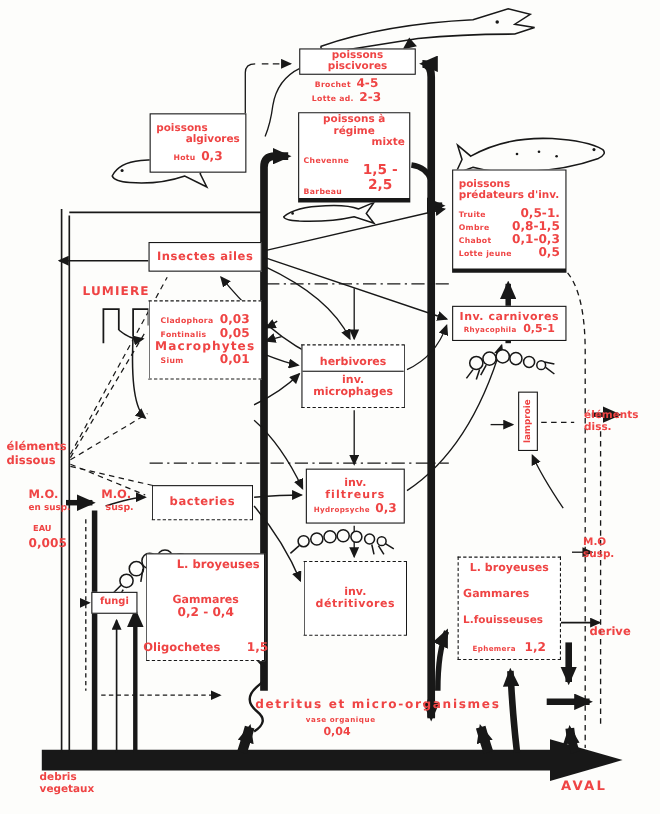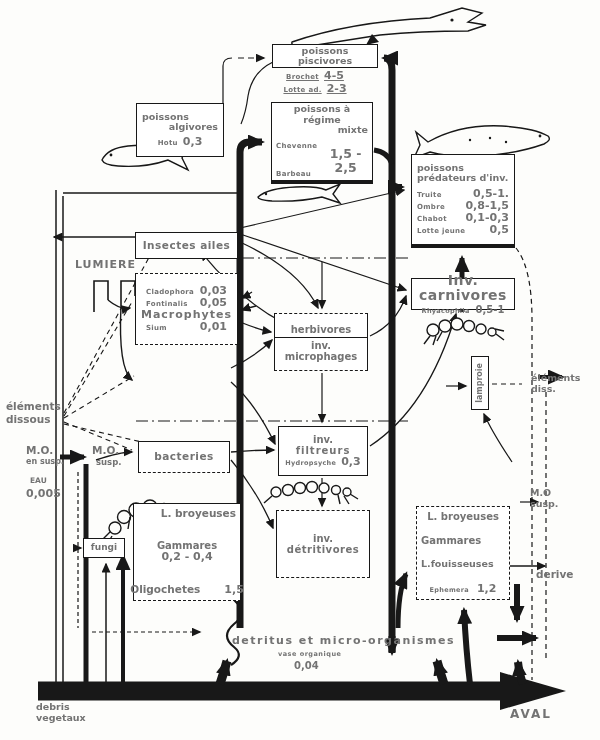--- a/index.html
+++ b/index.html
@@ -1,17 +1,17 @@
 <!DOCTYPE html>
 <html><head>
 <meta charset="utf-8">
 <style>
   html,body{margin:0;padding:0;background:#ffffff;}
   #stage{position:relative;width:600px;height:740px;background:#fdfdfb;overflow:hidden;
-         font-family:"DejaVu Sans",sans-serif;color:#737373;}
+         font-family:"DejaVu Sans",sans-serif;color:#ef4444;}
   #flows{position:absolute;left:0;top:0;z-index:1;pointer-events:none;}
   .box{position:absolute;border:1.7px solid #181818;background:#fff;box-sizing:border-box;
        display:flex;flex-direction:column;align-items:center;justify-content:center;
        text-align:center;z-index:3;line-height:1.1;}
   .t{font-weight:700;}
   .sp{display:flex;align-items:baseline;gap:5px;justify-content:center;}
   .row{display:flex;align-items:baseline;justify-content:space-between;width:100%;padding:0 6px;box-sizing:border-box;}
   .sn{font-size:7px;font-weight:700;letter-spacing:.3px;}
   .sv{font-size:11px;font-weight:700;}
   .lbl{position:absolute;font-weight:700;z-index:3;line-height:1.2;white-space:nowrap;}
@@ -170,21 +170,21 @@
     </g>
     <g>
       <path d="M240,580 q-16,10 -4,22 q12,11 -2,22 q-14,12 0,23 q11,9 -3,18" fill="none" stroke-width="2.2"></path>
     </g>
   </g>
 </svg>
 
 <div class="box" style="left:272px;top:44px;width:106px;height:24px;">
   <div class="t" style="font-size:9.5px;">poissons piscivores</div>
 </div>
-<div class="lbl" style="left:252px;top:69px;width:126px;text-align:center;text-decoration:underline;">
+<div class="lbl" style="left:252px;top:69px;width:126px;text-align:center;">
   <div class="sp">
         <span class="sn">Brochet</span>
     <span class="sv">4-5</span>
       </div>
   <div class="sp">
         <span class="sn">Lotte ad.</span>
     <span class="sv">2-3</span>
       </div>
 </div>
 
@@ -223,21 +223,21 @@
   <div class="row" style="padding:0;">
         <span class="sn">Chabot</span>
         <span class="sv">0,1-0,3</span>
       </div>
   <div class="row" style="padding:0;">
         <span class="sn">Lotte jeune</span>
         <span class="sv">0,5</span>
       </div>
 </div>
 
-<div class="box" style="left:135px;top:232px;width:103px;height:27px;justify-content:center;">
+<div class="box" style="left:135px;top:220px;width:103px;height:27px;justify-content:center;">
   <div class="t" style="font-size:10.5px;letter-spacing:.5px;">Insectes  ailes</div>
 </div>
 
 <div class="box" style="left:135px;top:273px;width:103px;height:72px;border-top-style:dashed;border-bottom-style:dashed;padding:3px 4px;">
   <div class="row">
         <span class="sn">Cladophora</span>
         <span class="sv">0,03</span>
       </div>
   <div class="row">
         <span class="sn">Fontinalis</span>
@@ -269,21 +269,21 @@
     <span class="sv">0,3</span>
       </div>
 </div>
 
 <div class="box" style="left:276px;top:510px;width:94px;height:68px;border-top-style:dashed;border-bottom-style:dashed;">
   <div class="t" style="font-size:10px;">inv.</div>
   <div class="t" style="font-size:10px;letter-spacing:.5px;">détritivores</div>
 </div>
 
 <div class="box" style="left:411px;top:278px;width:104px;height:32px;padding:1px 4px;">
-  <div class="t" style="font-size:14px;letter-spacing:.5px;">Inv. carnivores</div>
+  <div class="t" style="font-size:10px;letter-spacing:.5px;">Inv. carnivores</div>
   <div class="sp" style="gap:6px;">
         <span class="sn" style="font-size:6.5px;">Rhyacophila</span>
     <span class="sv" style="font-size:10px;">0,5-1</span>
       </div>
 </div>
 
 <div class="box" style="left:471px;top:356px;width:18px;height:54px;">
   <div class="t vert" style="font-size:8px;">lamproie</div>
 </div>
 

